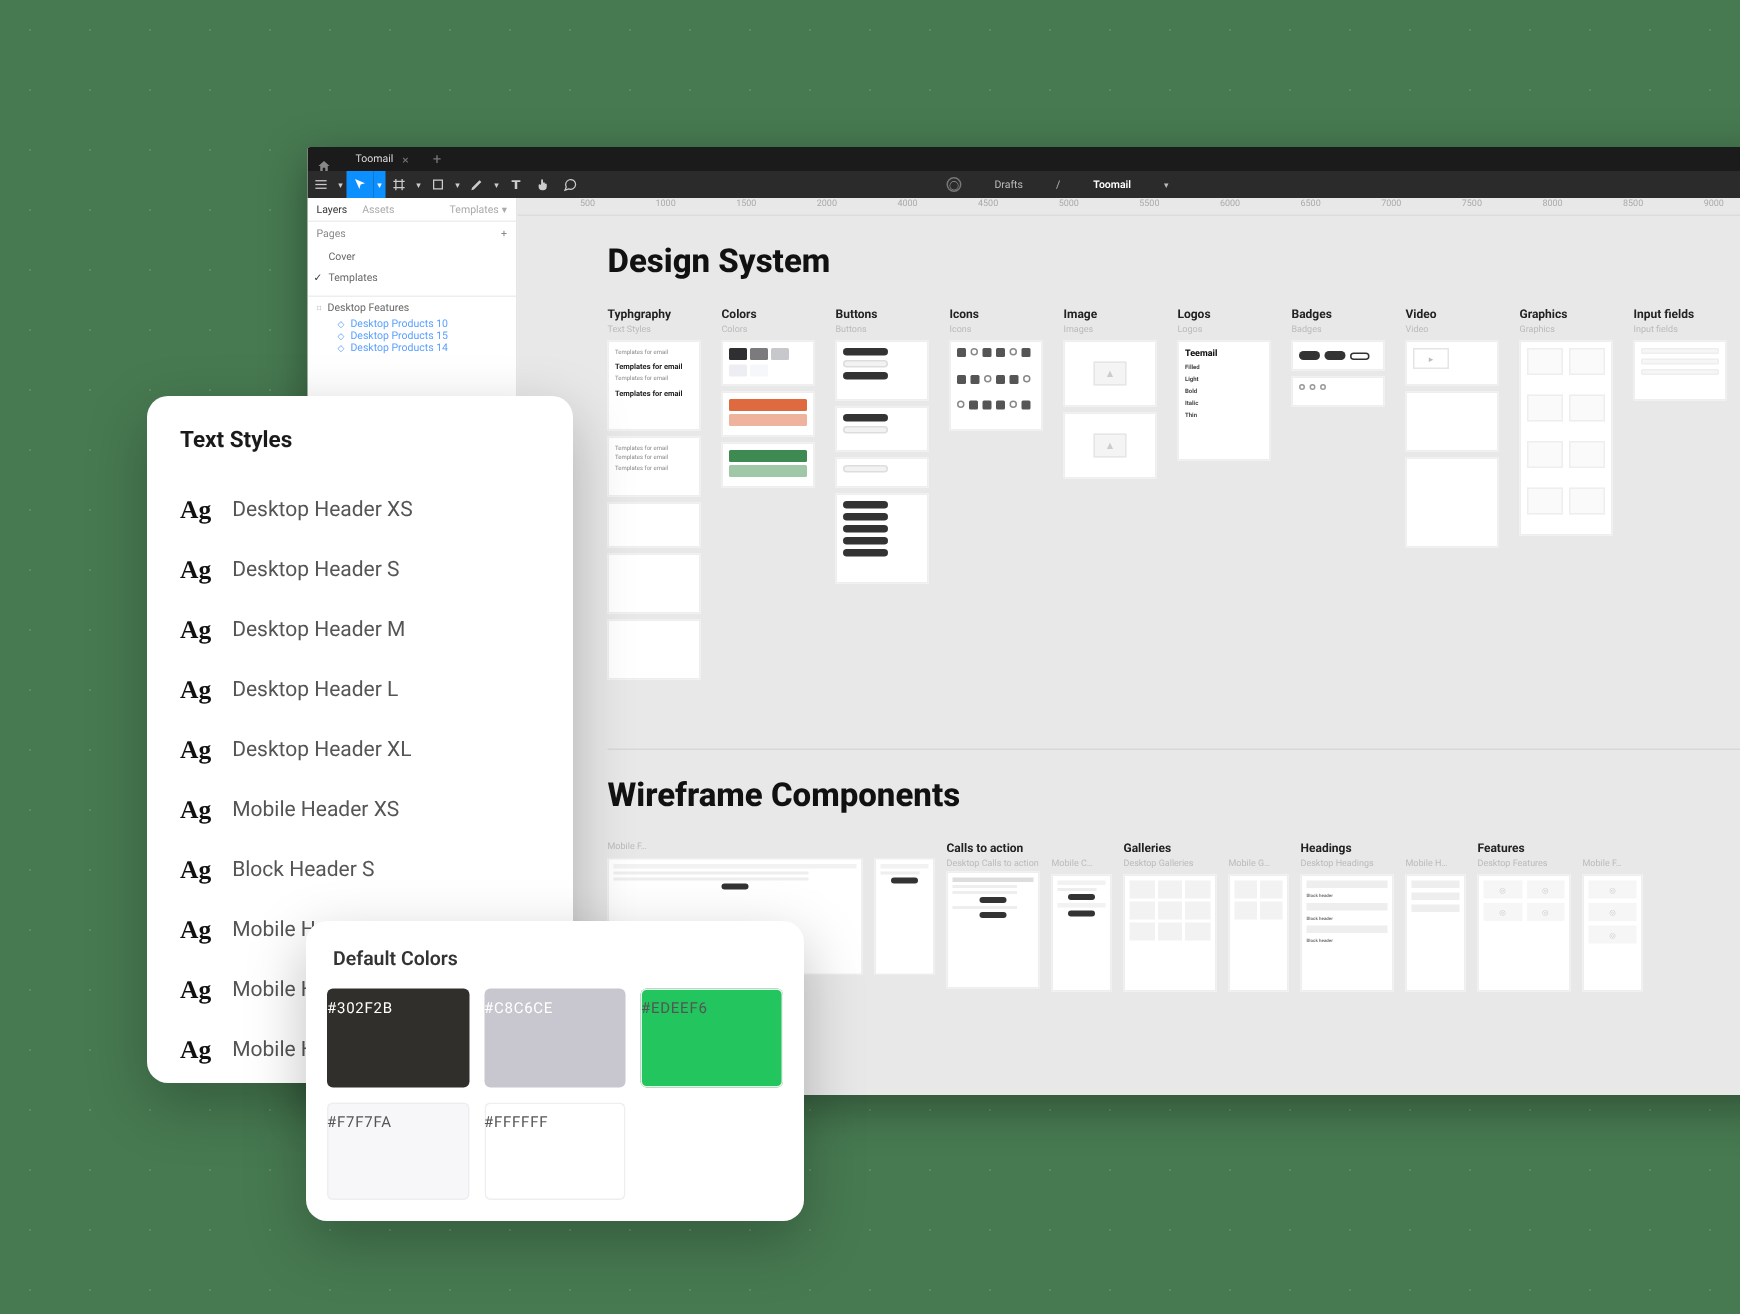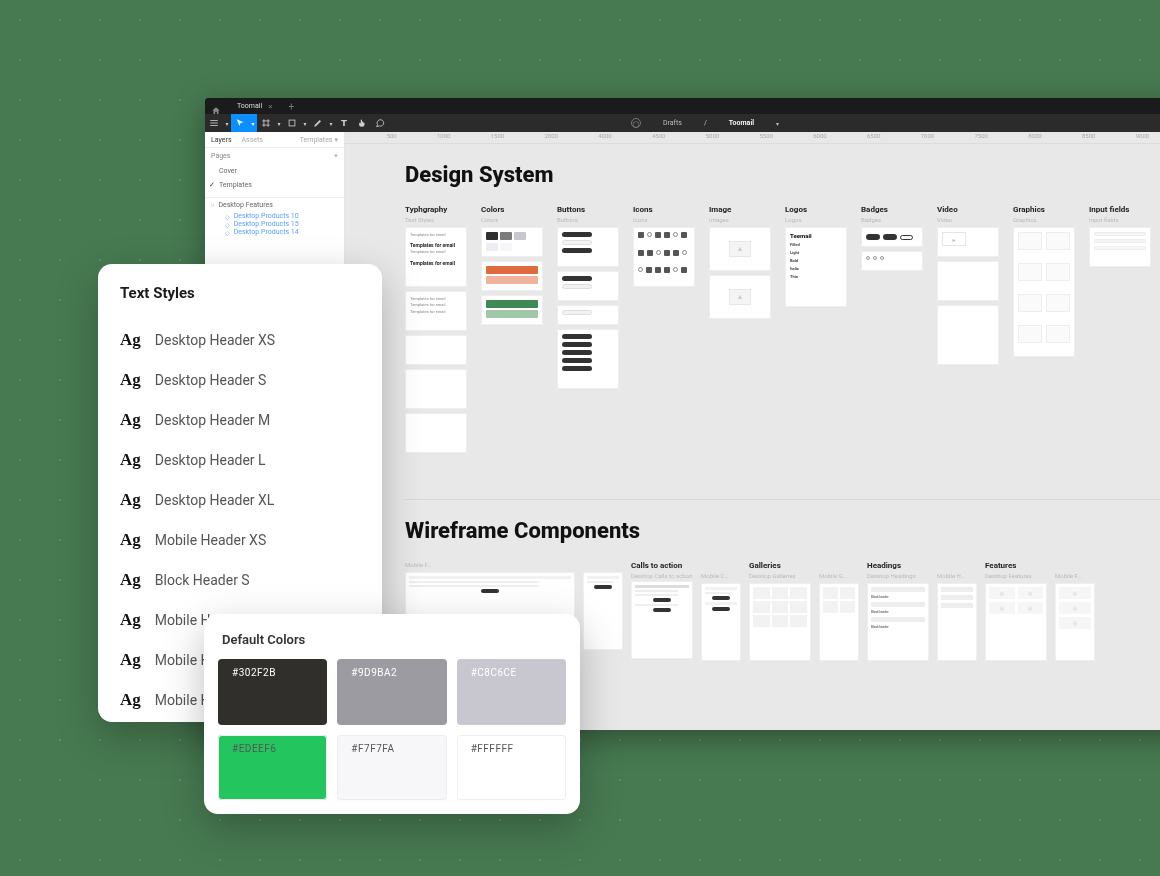--- a/index.html
+++ b/index.html
@@ -177,30 +177,30 @@
   }
   .panel-text h3 { font-size: 15px; font-weight: 700; color: #1a1a1a; margin-bottom: 18px;}
   .ts-item { display:flex;align-items:center;gap:14px;height:40px;}
   .ts-item .ag { font-family: Georgia, "Times New Roman", serif; font-weight: 800; font-size: 17px; color:#111;}
   .ts-item .lbl { font-size: 14px; color: #555; }
 
   
   .panel-colors {
     position: absolute;
     left: 204px; top: 614px;
-    width: 376px; height: 200px;
+    width: 332px; height: 200px;
     background: #fff;
     border-radius: 14px;
     box-shadow: 0 14px 40px rgba(0,0,0,.25);
     padding: 18px 14px 14px 14px;
     display:flex;flex-direction:column;
   }
   .panel-colors h3{font-size:13px;font-weight:600;color:#333;margin:0 0 12px 4px;}
   .swatch-grid{display:grid;grid-template-columns:repeat(3,1fr);gap:10px;flex:1;}
-  .swatch{border-radius:4px;padding:8px 14px;font-size:10px;letter-spacing:.5px;}
+  .swatch{border-radius:4px;padding:8px 0;font-size:10px;letter-spacing:.5px;}
   .swatch.light-text{color:#fff;}
   .swatch.dark-text{color:#555;}
   .swatch.border{box-shadow:inset 0 0 0 1px #eee;}
 </style>
 </head>
 <body>
 
 <div class="app">
 
   <div class="titlebar">
@@ -699,19 +699,18 @@
   <div class="ts-item">
       <span class="ag">Ag</span>
       <span class="lbl">Mobile He</span>
     </div>
 </div>
 
 <div class="panel-colors">
   <h3>Default Colors</h3>
   <div class="swatch-grid">
     <div class="swatch light-text" style="background:#302f2b"><span>#302F2B</span></div>
-    <div class="swatch light-text" style="background:#9d9ba2"><span>#9D9BA2</span></div>
     <div class="swatch light-text" style="background:#c8c6ce"><span>#C8C6CE</span></div>
     <div class="swatch dark-text border" style="background:#22c55e"><span>#EDEEF6</span></div>
     <div class="swatch dark-text border" style="background:#f7f7fa"><span>#F7F7FA</span></div>
     <div class="swatch dark-text border" style="background:#ffffff"><span>#FFFFFF</span></div>
   </div>
 </div>
 
 </body></html>

